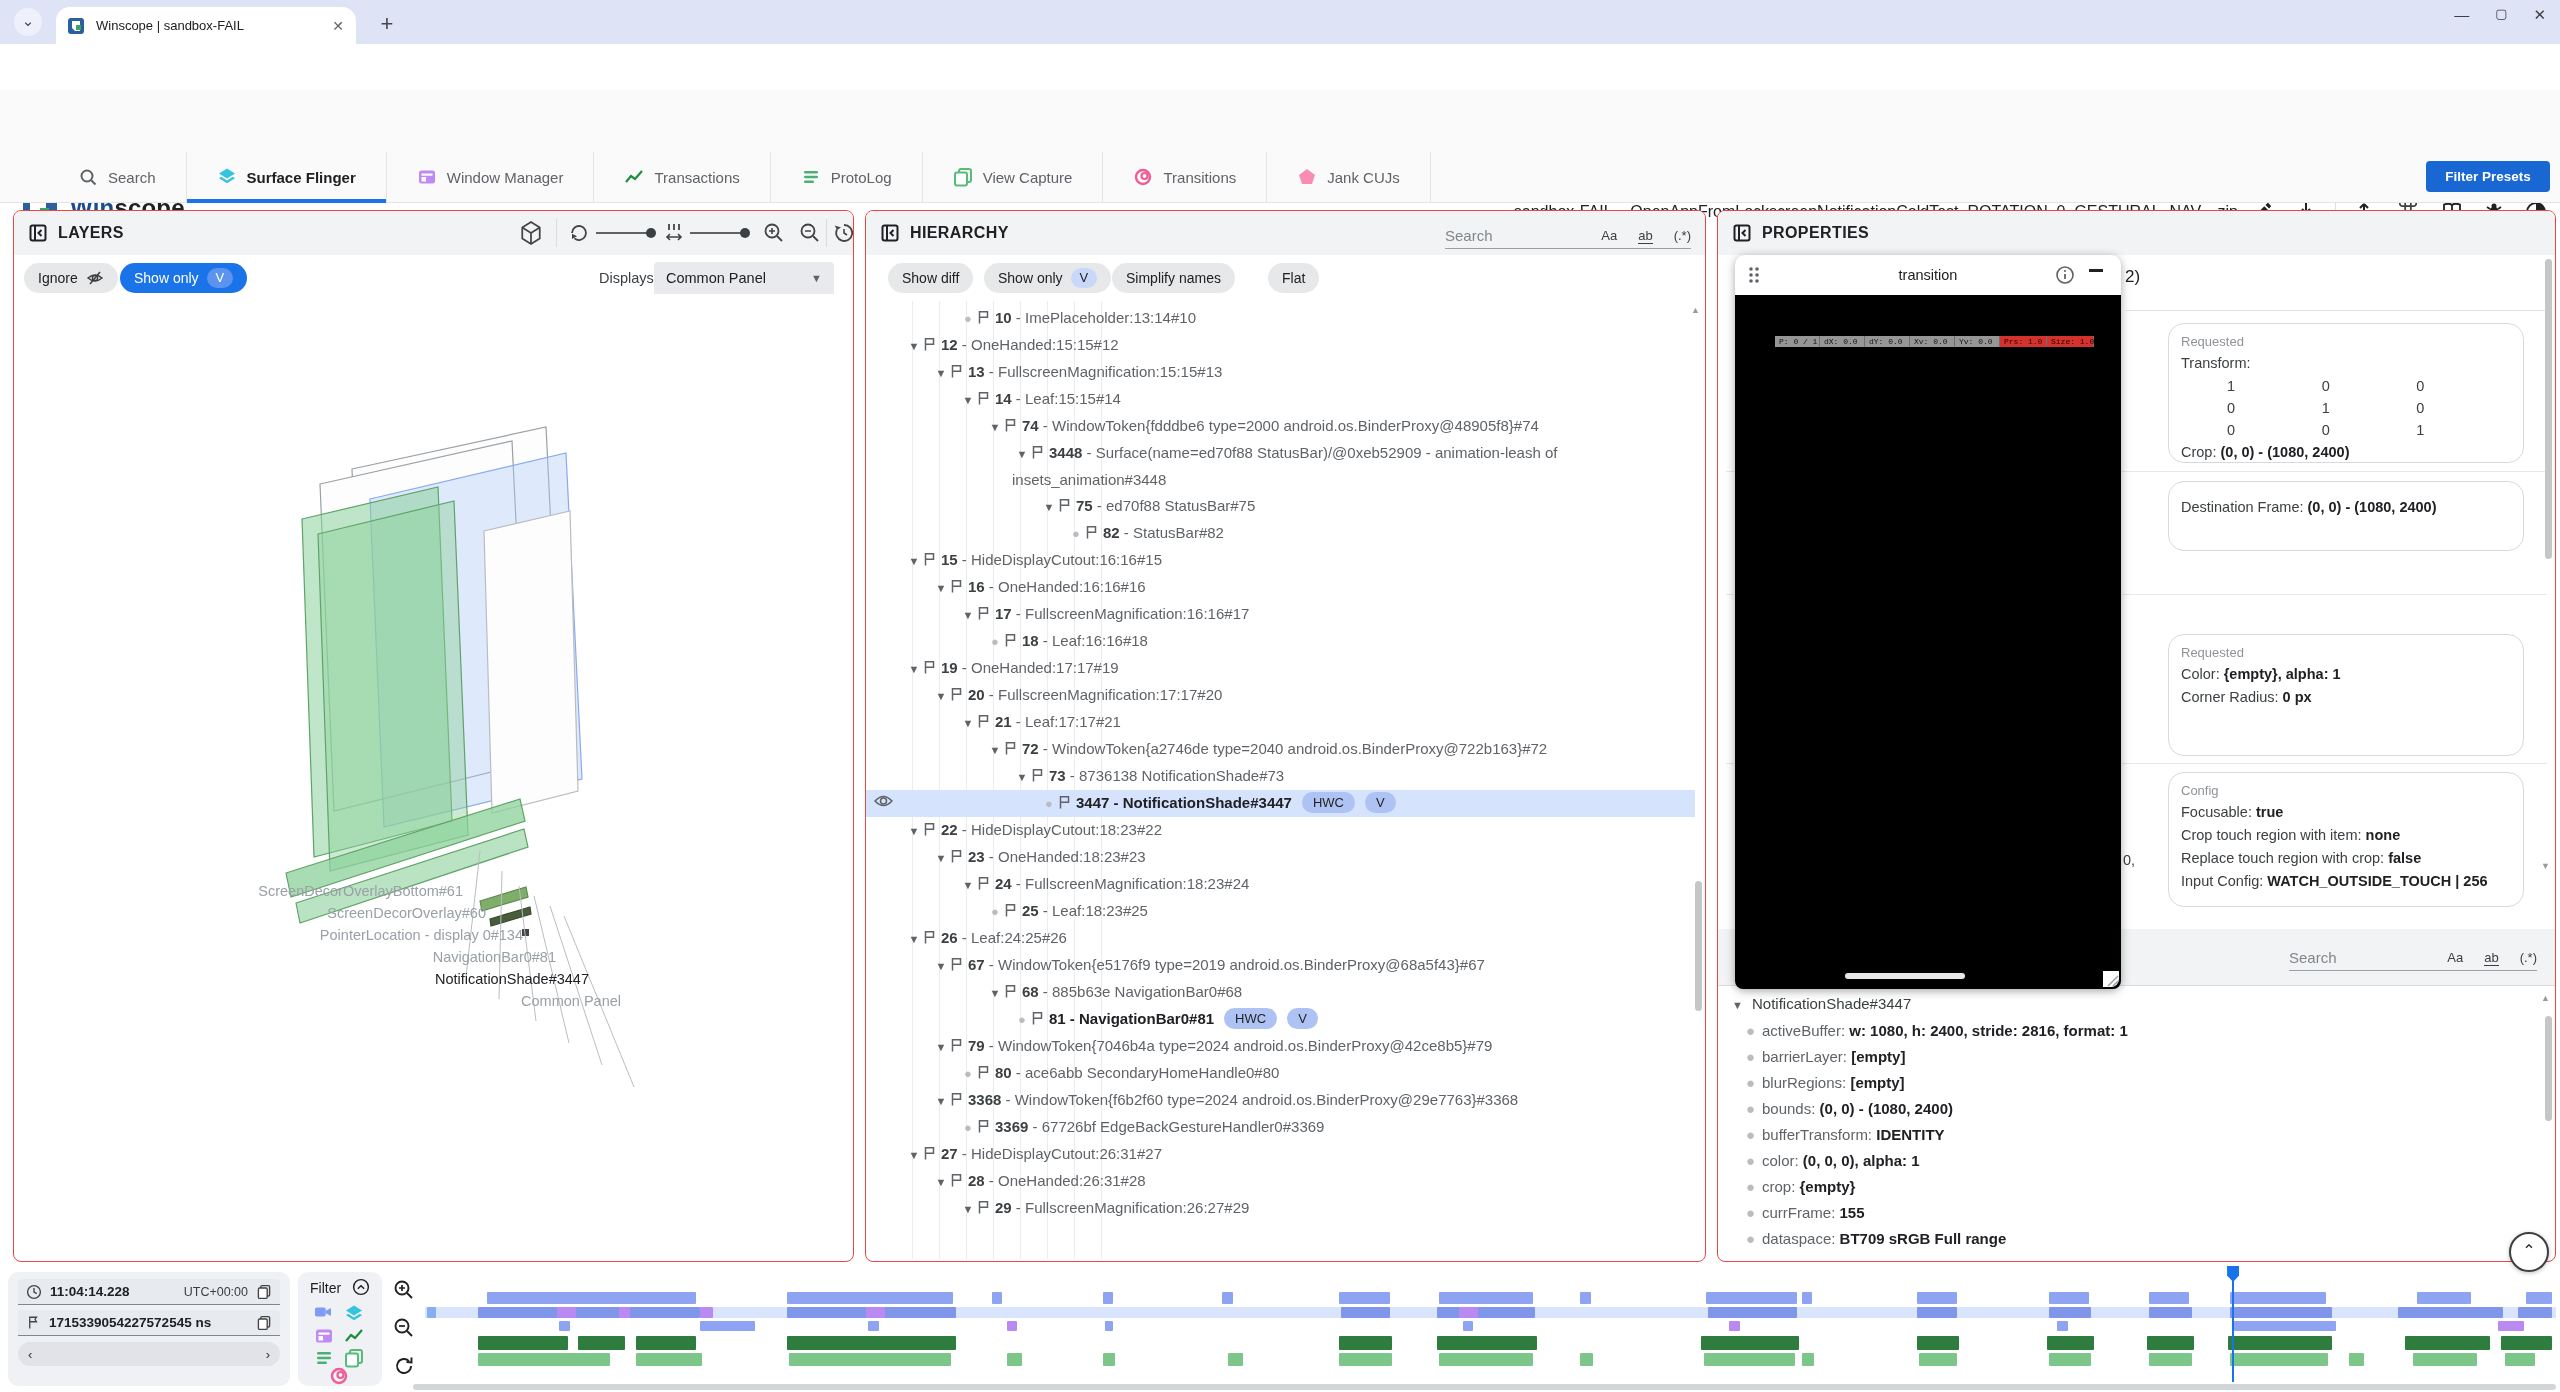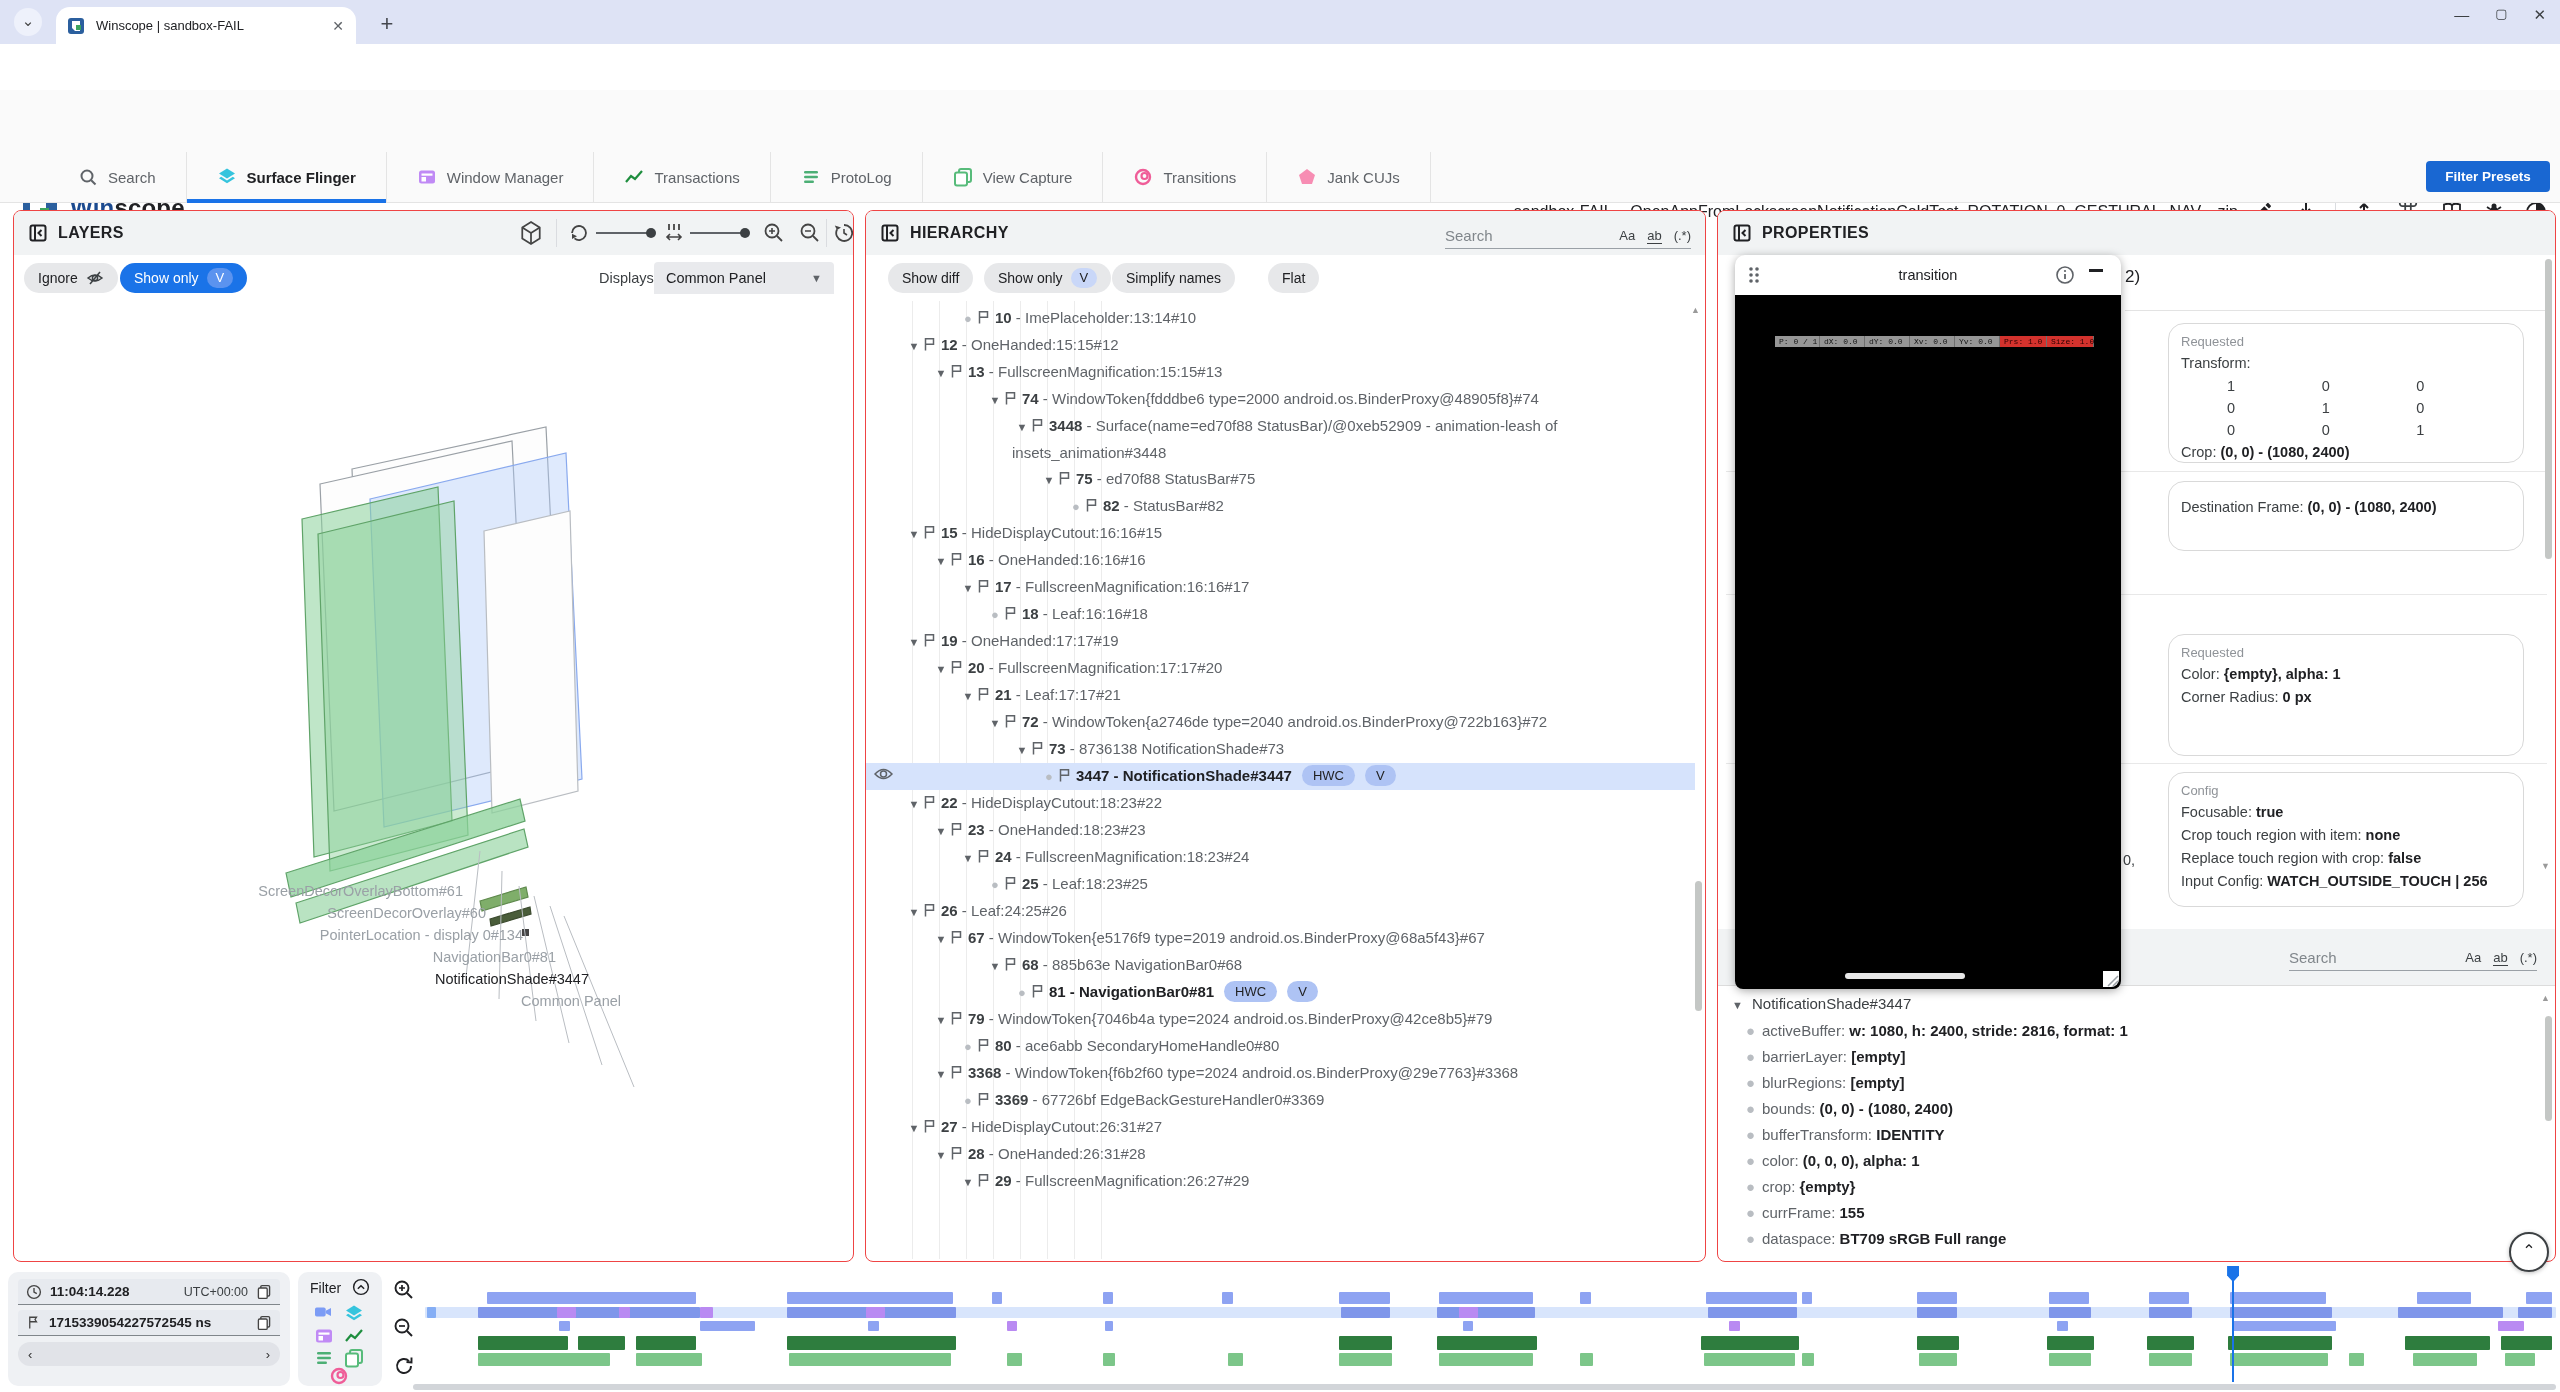--- a/index.html
+++ b/index.html
@@ -46,21 +46,21 @@
   .phead{position:absolute;left:0;right:0;top:0;height:44px;background:#f1f3f4;display:flex;align-items:center;padding-left:14px;gap:10px}
   .ptitle{font-size:16px;font-weight:600;letter-spacing:.4px}
   .pillrow{position:absolute;left:0;right:0;top:44px;height:46px;background:#fff}
   .pill{position:absolute;top:8px;height:30px;border-radius:16px;background:#e7e8ea;color:#202124;
     font-size:14px;display:flex;align-items:center;padding:0 14px;gap:8px;box-sizing:border-box;white-space:nowrap}
   .pill.blue{background:#1a73e8;color:#fff}
   .chipV{display:inline-block;background:#5b93ef;color:#fff;border-radius:10px;padding:0 9px;font-size:13px;line-height:20px}
   .chipV.lite{background:#c9d7f8;color:#1f1f1f}
   .srch{position:absolute;display:flex;align-items:flex-end;border-bottom:1px solid #9aa0a6;height:30px;padding-bottom:4px;box-sizing:border-box}
   .srch .ph{font-size:15px;color:#80868b;flex:1}
-  .srch .mi{font-size:13px;color:#3c4043;margin-left:12px}
+  .srch .mi{font-size:13px;color:#3c4043;margin-left:21px}
   .srch .mi.u{border-bottom:1.5px solid #3c4043}
 
   
   .ltool{position:absolute;top:10px;height:24px;color:#444}
   .tsl{position:absolute;top:21px;height:2px;background:#5f6368}
   .tsl::after{content:"";position:absolute;right:-4px;top:-4px;width:10px;height:10px;border-radius:50%;background:#3c4043}
   .vdiv{position:absolute;top:8px;width:1px;height:28px;background:#dadce0}
   .dispsel{position:absolute;left:640px;top:7px;width:180px;height:32px;background:#e9eaed;border-radius:4px 4px 0 0;
     display:flex;align-items:center;padding:0 12px;box-sizing:border-box;font-size:14.5px}
   .dispsel .car{margin-left:auto;color:#5f6368;font-size:11px}
@@ -500,20 +500,23 @@
         <div class="guide" style="left: 235px;"></div>
         <div class="h-row" style="padding-left: 92px;"><span class="dot">●</span><span><svg class="treeflag" width="11" height="14" viewBox="0 0 11 14">
               <path d="M1.5 1 V13.5 M1.5 1.8 H9.5 V7.2 H1.5" fill="none" stroke="#5f6368" stroke-width="1.5"></path>
             </svg></span><span class="num">10</span><span class="txt"> - ImePlaceholder:13:14#10</span></div>
         <div class="h-row" style="padding-left: 38px;"><span class="arr">▼</span><span><svg class="treeflag" width="11" height="14" viewBox="0 0 11 14">
               <path d="M1.5 1 V13.5 M1.5 1.8 H9.5 V7.2 H1.5" fill="none" stroke="#5f6368" stroke-width="1.5"></path>
             </svg></span><span class="num">12</span><span class="txt"> - OneHanded:15:15#12</span></div>
         <div class="h-row" style="padding-left: 65px;"><span class="arr">▼</span><span><svg class="treeflag" width="11" height="14" viewBox="0 0 11 14">
               <path d="M1.5 1 V13.5 M1.5 1.8 H9.5 V7.2 H1.5" fill="none" stroke="#5f6368" stroke-width="1.5"></path>
             </svg></span><span class="num">13</span><span class="txt"> - FullscreenMagnification:15:15#13</span></div>
+        <div class="h-row" style="padding-left: 92px;"><span class="arr">▼</span><span><svg class="treeflag" width="11" height="14" viewBox="0 0 11 14">
+              <path d="M1.5 1 V13.5 M1.5 1.8 H9.5 V7.2 H1.5" fill="none" stroke="#5f6368" stroke-width="1.5"></path>
+            </svg></span><span class="num">14</span><span class="txt"> - Leaf:15:15#14</span></div>
         <div class="h-row" style="padding-left: 119px;"><span class="arr">▼</span><span><svg class="treeflag" width="11" height="14" viewBox="0 0 11 14">
               <path d="M1.5 1 V13.5 M1.5 1.8 H9.5 V7.2 H1.5" fill="none" stroke="#5f6368" stroke-width="1.5"></path>
             </svg></span><span class="num">74</span><span class="txt"> - WindowToken{fdddbe6 type=2000 android.os.BinderProxy@48905f8}#74</span></div>
         <div class="h-row" style="padding-left: 146px;"><span class="arr">▼</span><span><svg class="treeflag" width="11" height="14" viewBox="0 0 11 14">
               <path d="M1.5 1 V13.5 M1.5 1.8 H9.5 V7.2 H1.5" fill="none" stroke="#5f6368" stroke-width="1.5"></path>
             </svg></span><span class="num">3448</span><span class="txt"> - Surface(name=ed70f88 StatusBar)/@0xeb52909 - animation-leash of insets_animation#3448</span></div>
         <div class="h-row" style="padding-left: 173px;"><span class="arr">▼</span><span><svg class="treeflag" width="11" height="14" viewBox="0 0 11 14">
               <path d="M1.5 1 V13.5 M1.5 1.8 H9.5 V7.2 H1.5" fill="none" stroke="#5f6368" stroke-width="1.5"></path>
             </svg></span><span class="num">75</span><span class="txt"> - ed70f88 StatusBar#75</span></div>
         <div class="h-row" style="padding-left: 200px;"><span class="dot">●</span><span><svg class="treeflag" width="11" height="14" viewBox="0 0 11 14">

